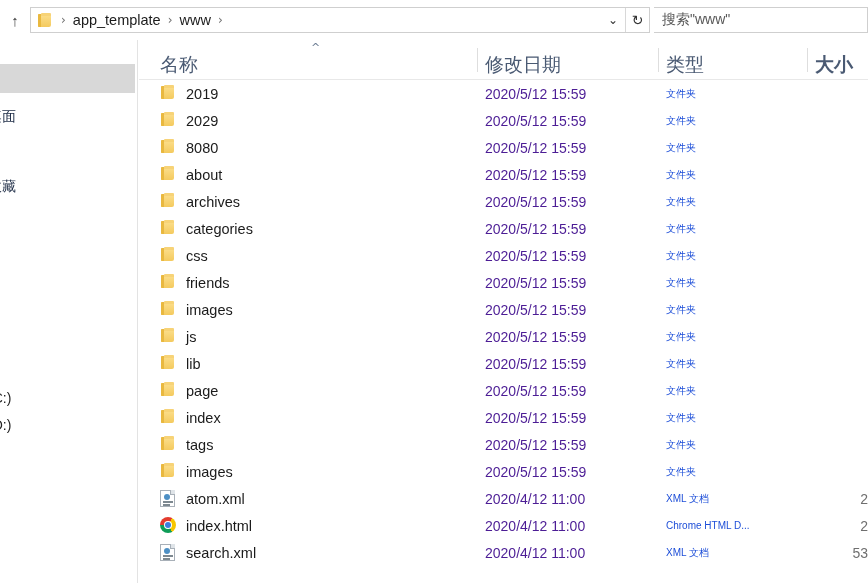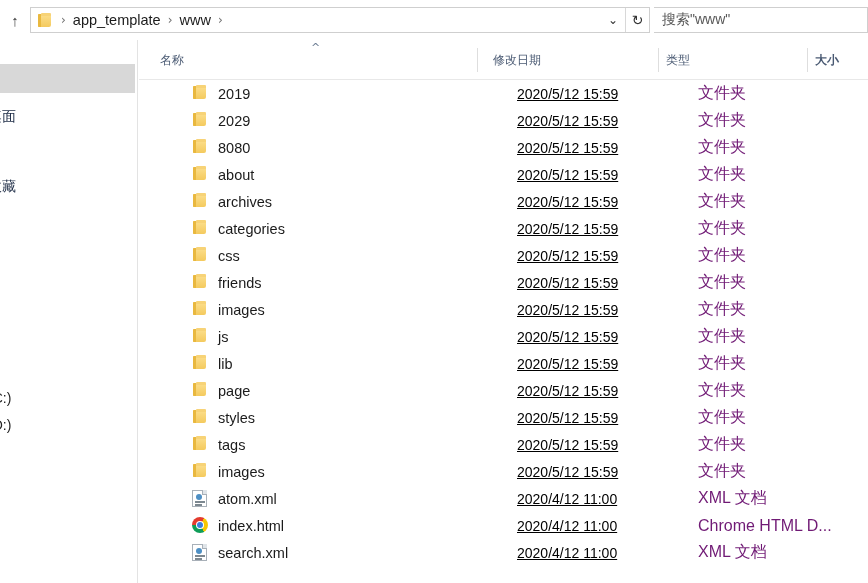--- a/index.html
+++ b/index.html
@@ -141,63 +141,61 @@
     position: absolute;
     left: 172px; top: 2px;
     font-size: 11px;
     color: #6b7c93;
     line-height: 1;
     font-family: "DejaVu Sans", sans-serif;
   }
   .hcell {
     position: absolute;
     top: 12px;
-    font-size: 12px;
+    font-size: 19px;
     color: #4a5a73;
     white-space: nowrap;
   }
   .hdiv {
     position: absolute;
     top: 8px;
     width: 1px; height: 24px;
     background: #dedede;
   }
 
   .rows { position: relative; }
   .row {
     position: relative;
     height: 27px;
     display: flex;
     align-items: center;
     white-space: nowrap;
-    margin-left: 32px;
   }
   .r-icon {
     position: absolute;
     left: 21px;
     width: 17px; height: 17px;
   }
   .r-name {
     position: absolute;
     left: 47px;
     font-size: 14.5px;
     color: #1b1b1b;
   }
   .r-date {
     position: absolute;
     left: 346px;
     font-size: 14px;
-    color: #000000;
-    text-decoration: underline;
+    color: #4c1d95;
   }
   .r-type {
     position: absolute;
     left: 527px;
-    font-size: 16px;
-    color: #701a75;
+    font-size: 10px;
+    color: #1d4ed8;
   }
   .r-size {
     position: absolute;
     left: 681px;
     width: 48px;
     text-align: right;
     font-size: 14px;
     color: #6f6f6f;
   }
 
@@ -327,21 +325,21 @@
         <div class="side-item drive" style="top: 377px;">(D:)</div>
       </div>
   </div>
 
   <div class="listpane">
 
     <div class="col-header">
       <div class="sort-caret">^</div>
       <div class="hcell" style="left:21px;">名称</div>
       <div class="hdiv" style="left:338px;"></div>
-      <div class="hcell" style="left:354px;">修改日期</div>
+      <div class="hcell" style="left:346px;">修改日期</div>
       <div class="hdiv" style="left:519px;"></div>
       <div class="hcell" style="left:527px;">类型</div>
       <div class="hdiv" style="left:668px;"></div>
       <div class="hcell" style="left:676px;font-weight:bold;">大小</div>
     </div>
 
     <div class="rows" id="file-rows">
         <div class="row">
           <div class="r-icon">
             <div class="folder-ico">
@@ -499,21 +497,21 @@
           <div class="r-size"></div>
         </div>
         <div class="row">
           <div class="r-icon">
             <div class="folder-ico">
               <div class="back"></div>
               <div class="spine"></div>
               <div class="lip"></div>
             </div>
           </div>
-          <div class="r-name">styles</div>
+          <div class="r-name">index</div>
           <div class="r-date">2020/5/12 15:59</div>
           <div class="r-type">文件夹</div>
           <div class="r-size"></div>
         </div>
         <div class="row">
           <div class="r-icon">
             <div class="folder-ico">
               <div class="back"></div>
               <div class="spine"></div>
               <div class="lip"></div>

